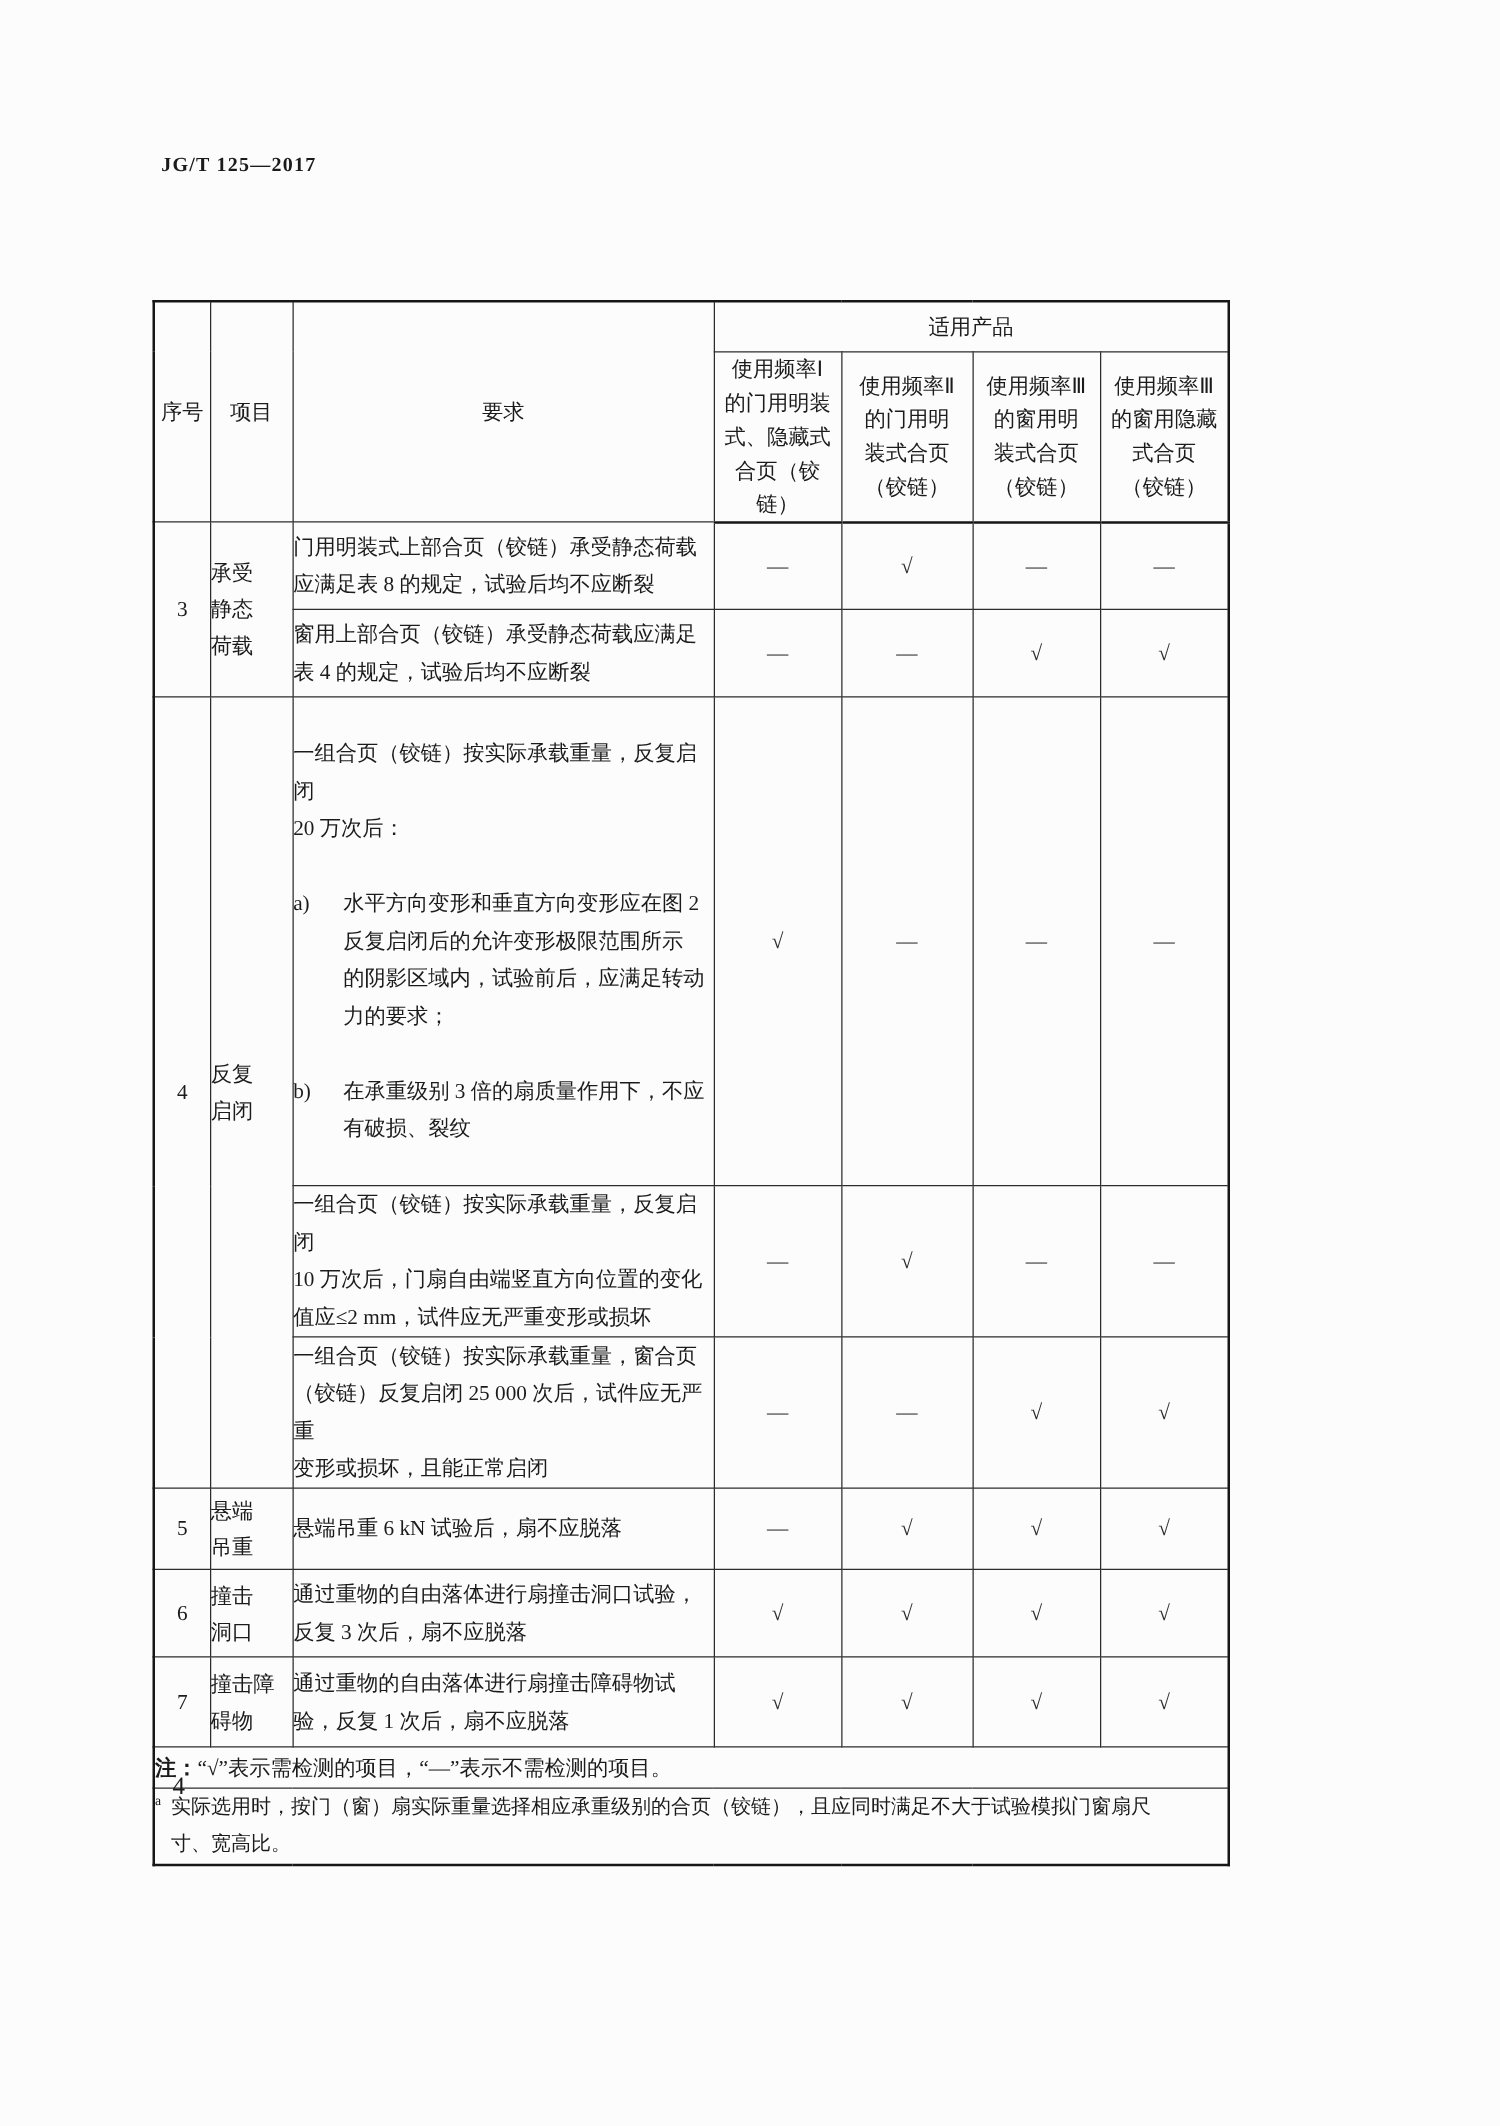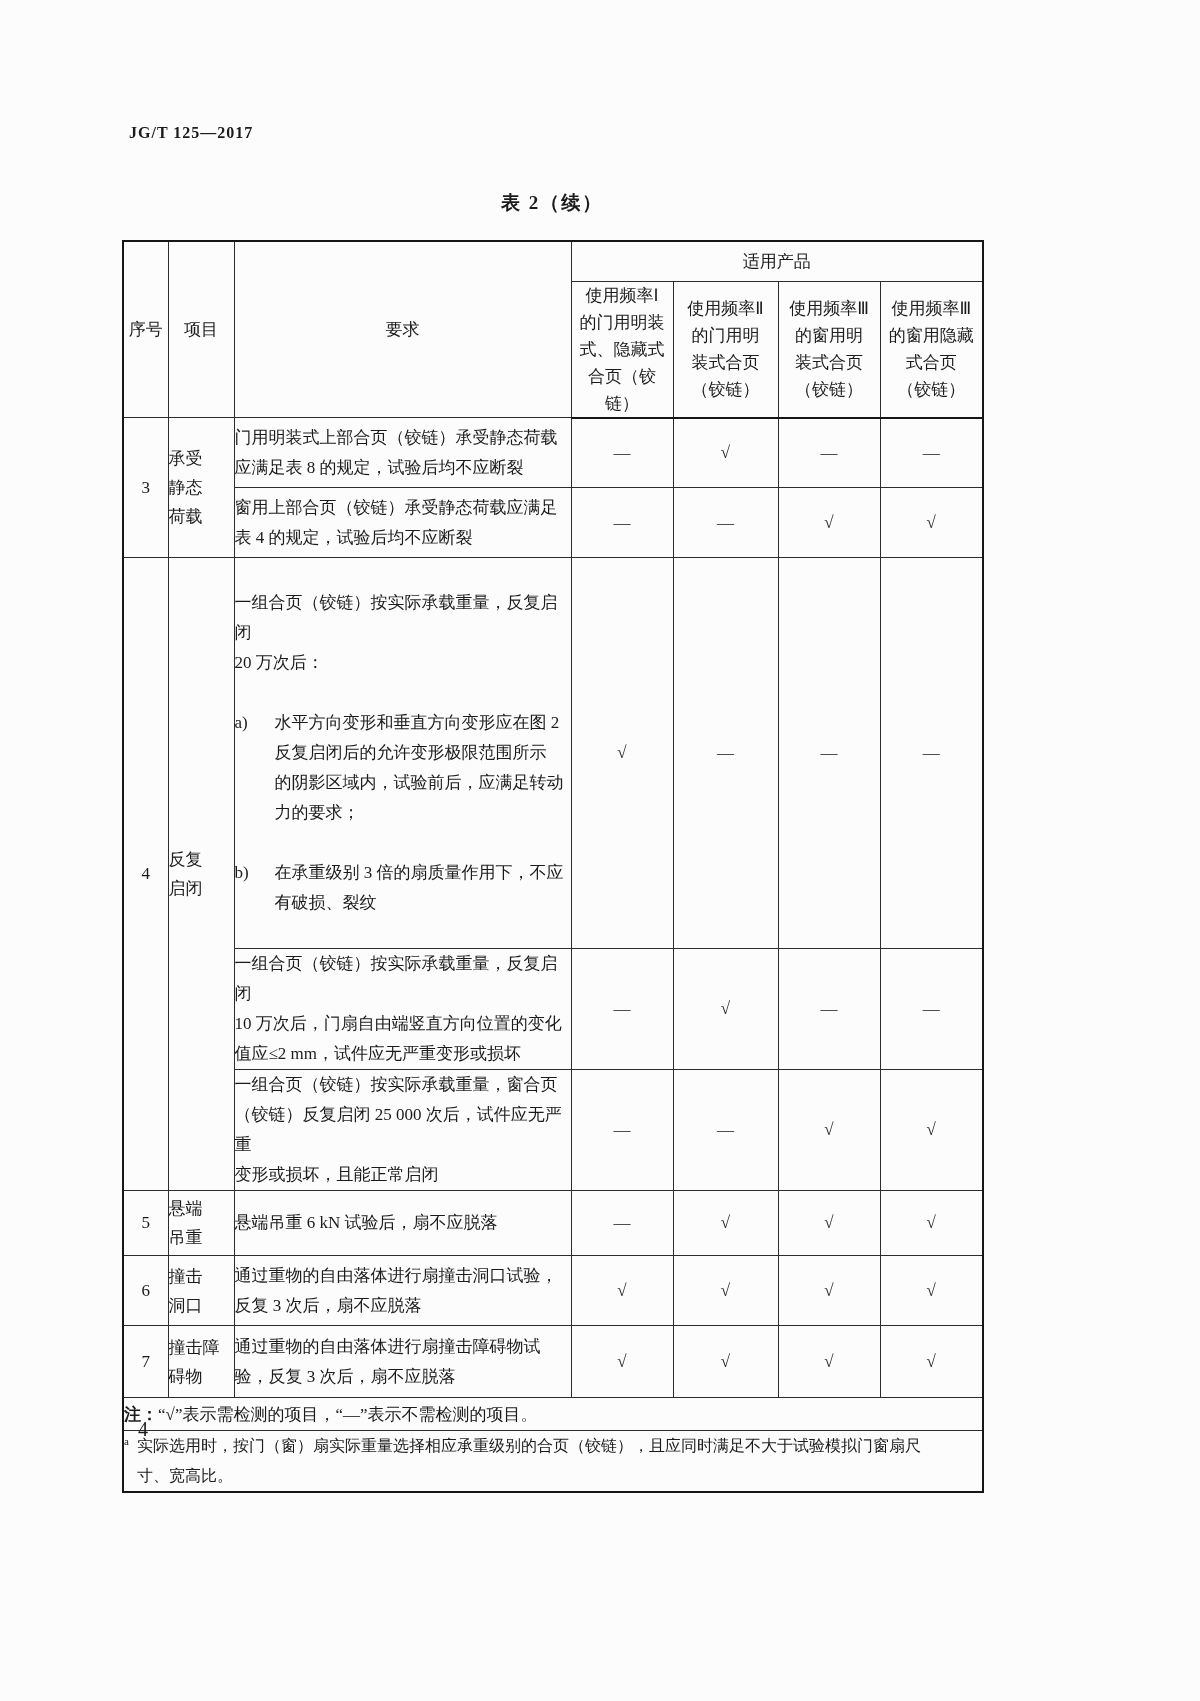--- a/index.html
+++ b/index.html
@@ -60,21 +60,20 @@
   .fn-marker { font-size: 11px; line-height: 20px; margin-right: 8px; flex: none; }
   .fn-text   { flex: 1; line-height: 30px; white-space: pre-line; font-size: 16px; }
   .page-number { position: absolute; left: 138px; top: 1418px; font-size: 20px; }
 </style>
 </head>
 <body>
 
 <div class="page">
 
   <div class="doc-number">JG/T 125—2017</div>
-  <div class="table-title">表 2（续）</div>
 
   <table class="std">
     <colgroup>
       <col style="width:45px">
         <col style="width:66px">
         <col style="width:337px">
       <col style="width:102px">
         <col style="width:105px">
         <col style="width:102px">
         <col style="width:103px">
@@ -192,21 +191,21 @@
       <td class="cell-mark">√</td>
       <td class="cell-mark">√</td>
       <td class="cell-mark">√</td>
     </tr>
 
     <tr class="r7">
       <td class="cell-seq">7</td>
       <td class="cell-item">撞击障
 碍物</td>
       <td class="cell-req">通过重物的自由落体进行扇撞击障碍物试
-验，反复 3 次后，扇不应脱落</td>
+验，反复 1 次后，扇不应脱落</td>
       <td class="cell-mark">√</td>
       <td class="cell-mark">√</td>
       <td class="cell-mark">√</td>
       <td class="cell-mark">√</td>
     </tr>
 
     <tr class="rnote">
       <td class="note-cell" colspan="7">
         <span class="note-label">注：</span><span>“√”表示需检测的项目，“—”表示不需检测的项目。</span>
       </td>

